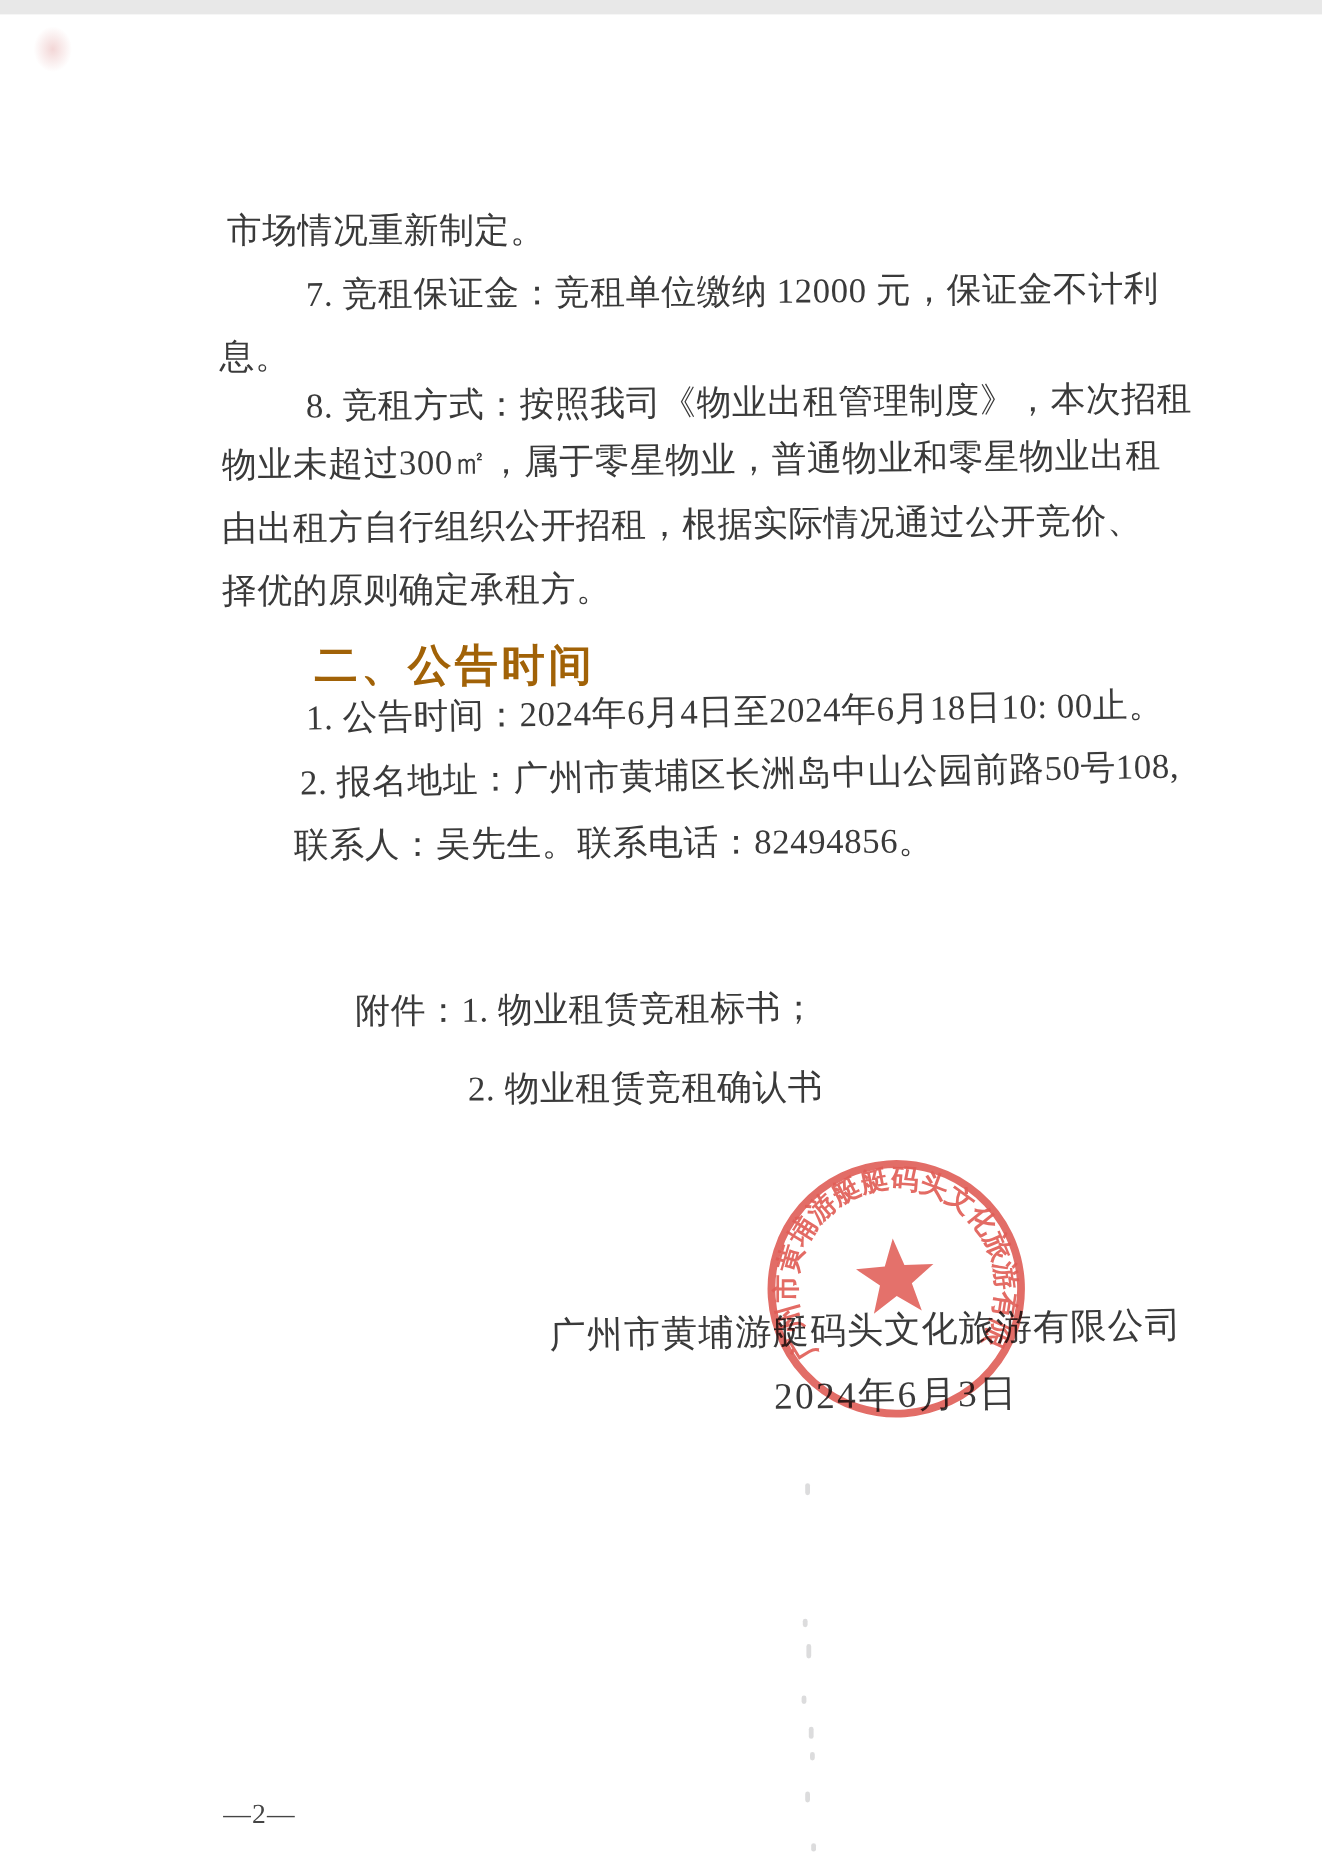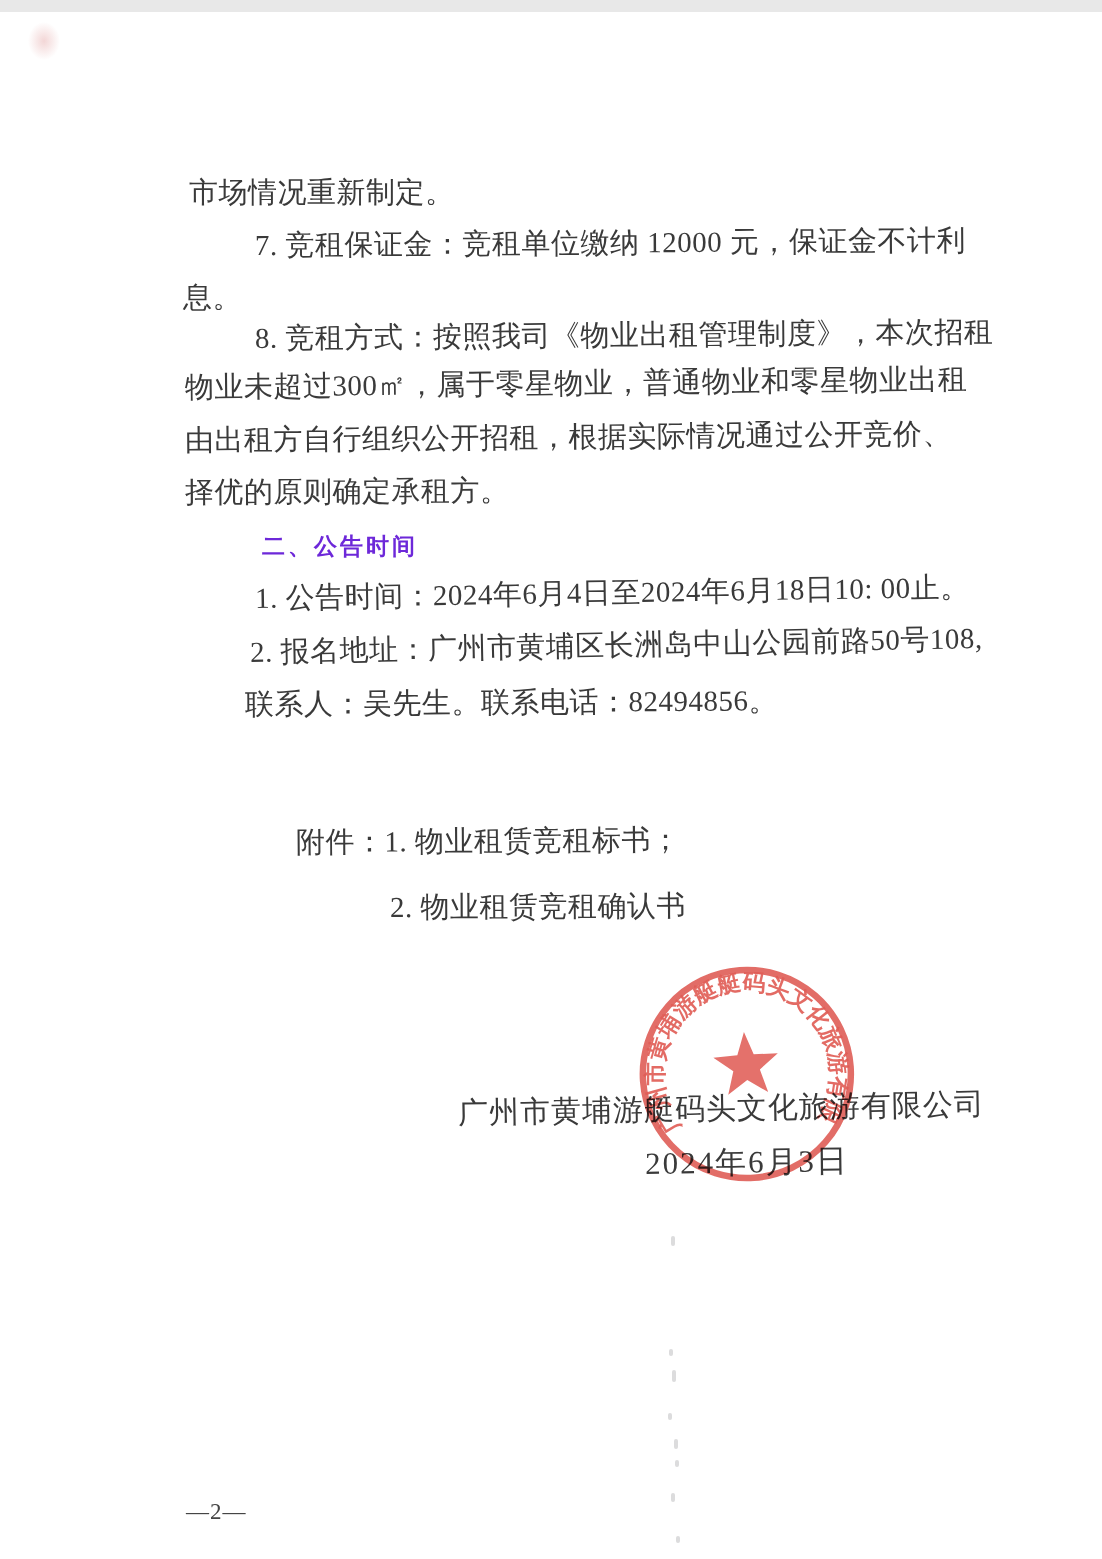--- a/index.html
+++ b/index.html
@@ -29,21 +29,21 @@
   #l-i7a    {left:255px; top:214px; transform:rotate(-0.4deg);}
   #l-i7b    {left:183px; top:266px;}
   #l-i8a    {left:255px; top:307px; transform:rotate(-0.5deg);}
   #l-i8b    {left:185px; top:356px; transform:rotate(-0.6deg);}
   #l-i8c    {left:185px; top:409px; transform:rotate(-0.5deg);}
   #l-i8d    {left:185px; top:461px; transform:rotate(-0.3deg);}
   
   #l-h2{
     left:262px; top:519px;
     font-family:"DejaVu Sans","Liberation Sans",sans-serif;
-    font-weight:700; font-size:23px; letter-spacing:3px; color:#6d28d9;
+    font-weight:700; font-size:36px; letter-spacing:3px; color:#a16207;
   }
   #l-s2a {left:255px; top:567px; transform:rotate(-0.9deg);}
   #l-s2b {left:250px; top:621px; transform:rotate(-1.1deg);}
   #l-s2c {left:245px; top:673px; transform:rotate(-0.4deg);}
   
   #l-att1 {left:296px; top:811px; transform:rotate(-0.4deg);}
   #l-att2 {left:390px; top:876px; transform:rotate(-0.3deg);}
   
   #l-comp {left:458px; top:1081px; font-size:30px; letter-spacing:1px; transform:rotate(-1.0deg);}
   #l-date {left:645px; top:1131px; font-size:31px; letter-spacing:2px; transform:rotate(-0.8deg);}

